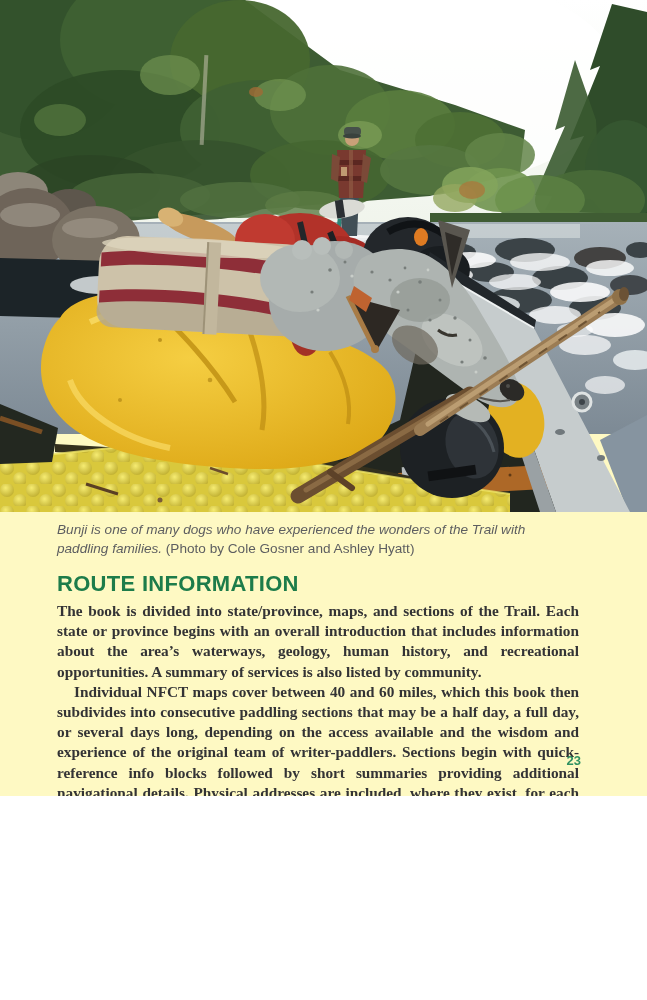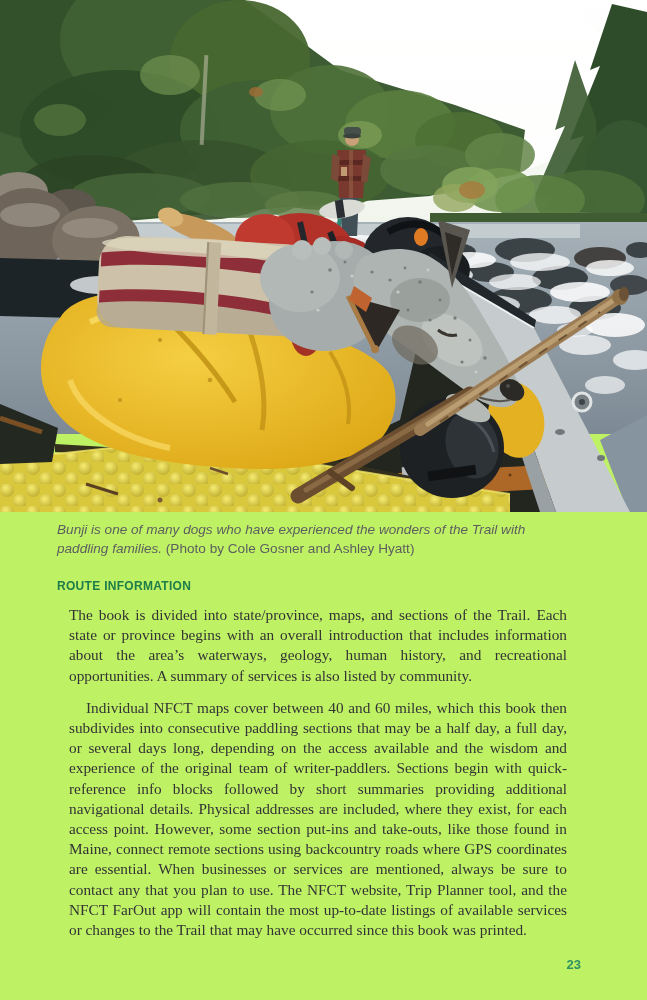--- a/index.html
+++ b/index.html
@@ -1,55 +1,55 @@
 <!DOCTYPE html>
 <html lang="en"><head>
 <meta charset="utf-8">
 <style>
   html,body{margin:0;padding:0;background:#ffffff;}
   .page{
     position:relative;
-    width:647px;height:1000px;
+    width:647px;height:796px;
     margin:0 auto;
-    background:#bef264;
+    background:#fef9c3;
     overflow:hidden;
     font-family:"Liberation Sans",sans-serif;
   }
   .photo{
     width:647px;height:512px;display:block;
   }
   .caption{
     margin:9px 68px 0 57px;
     width:505px;
     font-size:13.6px;
     line-height:18.5px;
     color:#5d5e60;
     font-family:"Liberation Sans",sans-serif;
   }
   .caption .desc{font-style:italic;}
   .caption .credit{font-style:normal;}
   .section-heading{
-    margin:21px 68px 0 57px;
-    font-size:12px;
+    margin:13px 68px 0 57px;
+    font-size:22px;
     font-weight:bold;
     letter-spacing:.3px;
     color:#1d7c4a;
     font-family:"Liberation Sans",sans-serif;
   }
   .body-text{
     margin:4px 68px 0 57px;
     width:522px;
     font-family:"Liberation Serif",serif;
     font-size:15.3px;
     line-height:20.2px;
     color:#333335;
     text-align:justify;
     hyphens:auto;
   }
-  .body-text p{margin:12px;}
+  .body-text p{margin:0;font-weight:bold;}
   .body-text p.indent{text-indent:17px;}
   .page-number{
     position:absolute;
     right:66px;bottom:28px;
     font-size:13px;font-weight:bold;
     color:#2f9161;
     font-family:Liberation Sans, sans-serif;
   }
 </style>
 </head>

